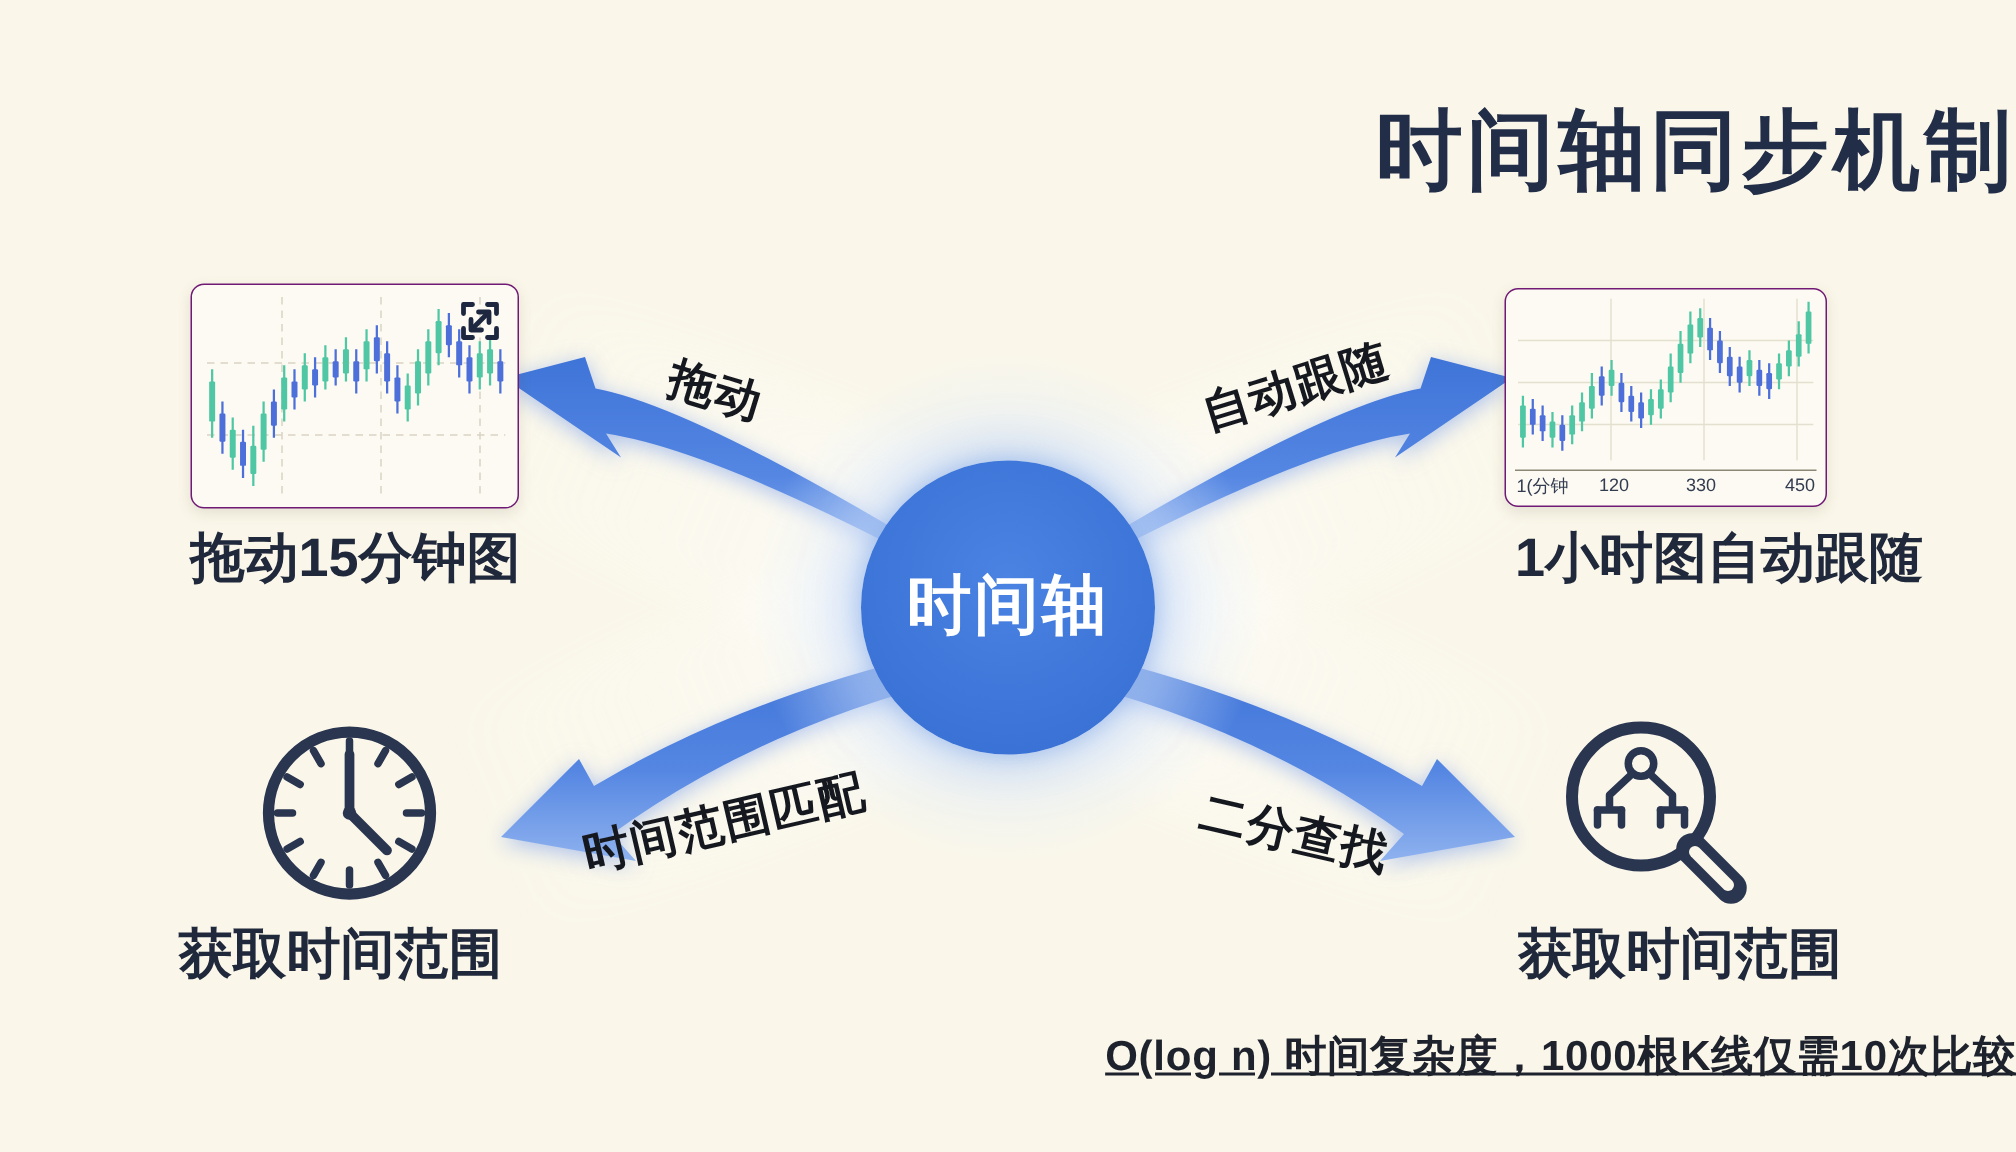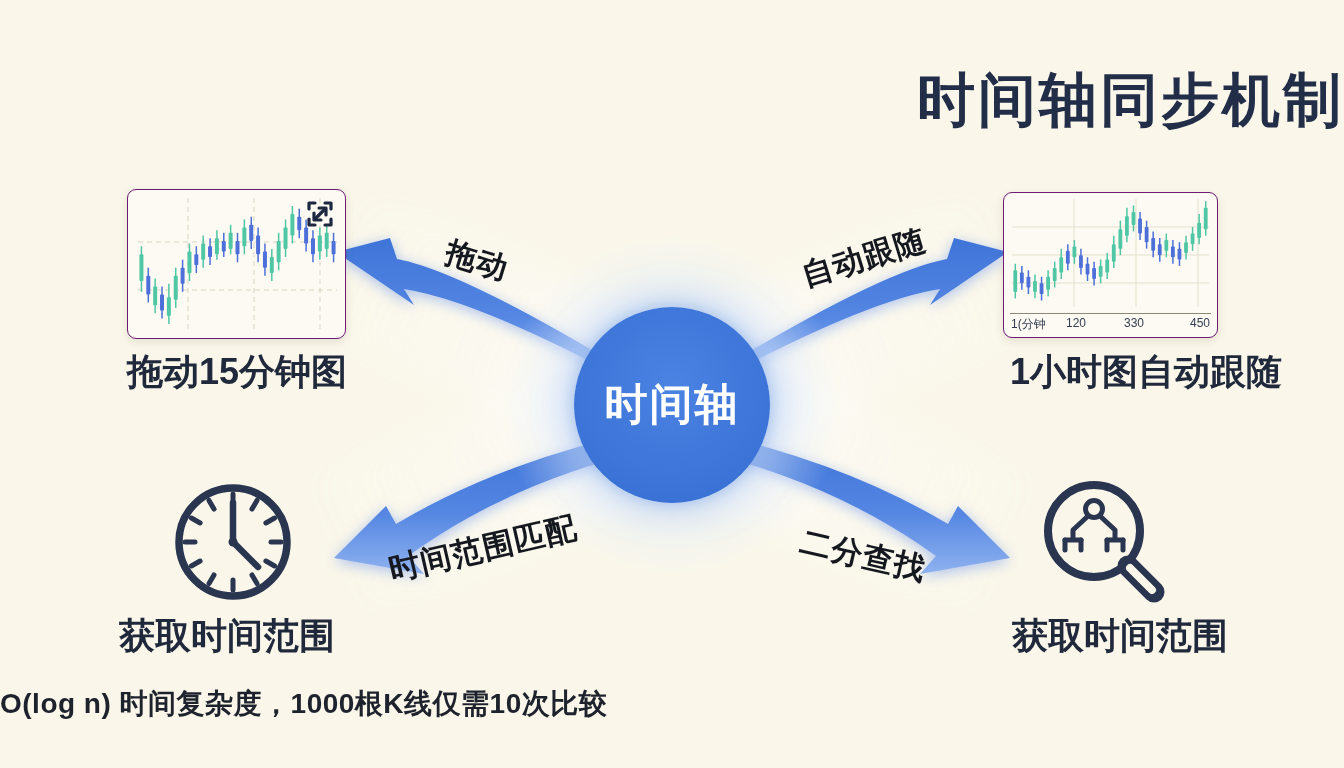--- a/index.html
+++ b/index.html
@@ -59,22 +59,22 @@
     position:absolute; transform:translate(-50%,0);
     font-size:36px; font-weight:700; color:#20283b; white-space:nowrap;
   }
   .arrow-label {
     position:absolute; transform:translate(-50%,-50%) rotate(var(--r));
     font-size:31px; font-weight:800; color:#15181f; white-space:nowrap;
     letter-spacing:1px;
   }
   .icon-wrap { position:absolute; }
   .footer {
-    position:absolute; left:0; top:685px; width:100%; text-align:left;
-    font-size:28px; font-weight:700; color:#1d222c; letter-spacing:.5px;
+    position:absolute; left:0; top:685px; width:100%; text-align:right;
+    font-size:28px; font-weight:700; color:#1d222c; letter-spacing:.5px;text-decoration:underline;
   }
 </style>
 </head>
 <body>
 
 <div class="beam" style="--r:23deg"></div>
 <div class="beam" style="--r:-23deg"></div>
 
 <h1 class="title">时间轴同步机制</h1>
 

